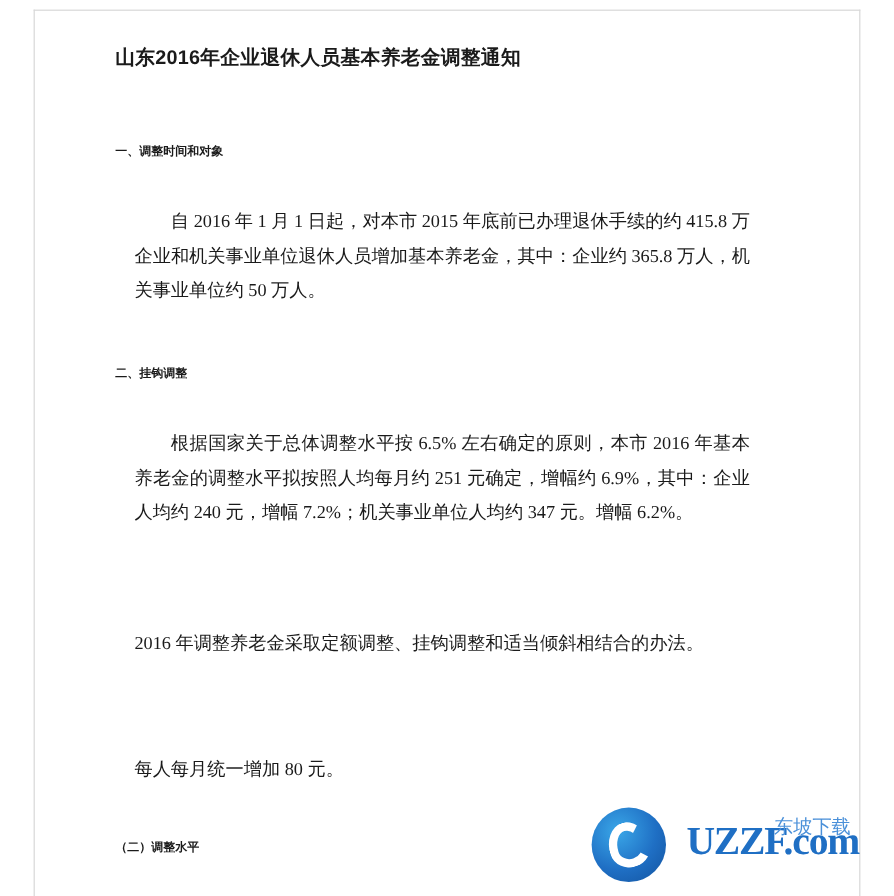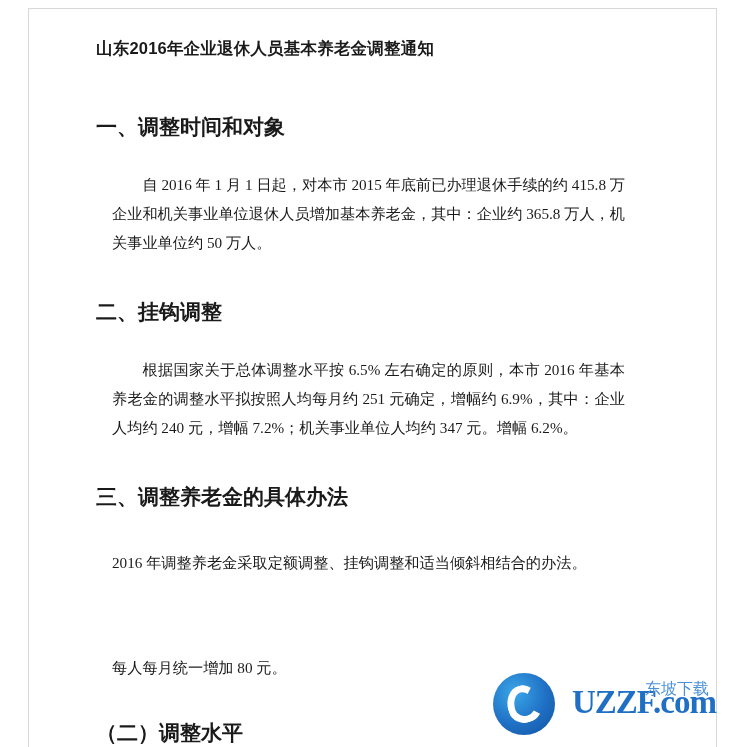--- a/index.html
+++ b/index.html
@@ -60,21 +60,21 @@
     font-weight: bold;
     font-size: 16.5px;
     color: #1a1a1a;
     letter-spacing: 0.2px;
     margin: 0 0 0 0;
     line-height: 28px;
   }
   .heading {
     font-family: "Liberation Sans", sans-serif;
     font-weight: bold;
-    font-size: 21px;
+    font-size: 10px;
     color: #1a1a1a;
     line-height: 26px;
     margin: 0;
   }
   .para {
     font-family: "Liberation Serif", serif;
     font-size: 15.2px;
     color: #1a1a1a;
     line-height: 29px;
     margin: 16px;
@@ -160,21 +160,20 @@
     <p class="para indent">自 2016 年 1 月 1 日起，对本市 2015 年底前已办理退休手续的约 415.8 万企业和机关事业单位退休人员增加基本养老金，其中：企业约 365.8 万人，机关事业单位约 50 万人。</p>
 
     <div class="spacer-lg"></div>
 
     <h2 class="heading">二、挂钩调整</h2>
     <div class="spacer-sm"></div>
     <p class="para indent">根据国家关于总体调整水平按 6.5% 左右确定的原则，本市 2016 年基本养老金的调整水平拟按照人均每月约 251 元确定，增幅约 6.9%，其中：企业人均约 240 元，增幅 7.2%；机关事业单位人均约 347 元。增幅 6.2%。</p>
 
     <div class="spacer-lg"></div>
 
-    <h2 class="heading">三、调整养老金的具体办法</h2>
     <div class="spacer-md"></div>
     <p class="para">2016 年调整养老金采取定额调整、挂钩调整和适当倾斜相结合的办法。</p>
 
     <div class="spacer-md"></div>
 
     <div class="spacer-md"></div>
     <p class="para">每人每月统一增加 80 元。</p>
 
     <div class="spacer-md"></div>
 

